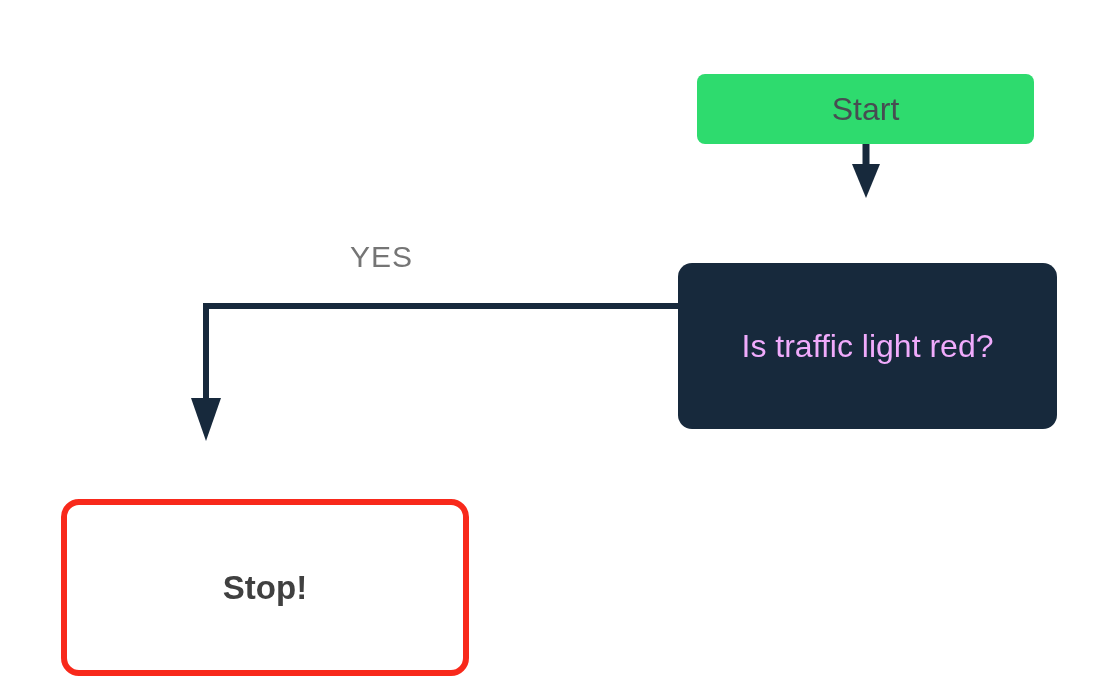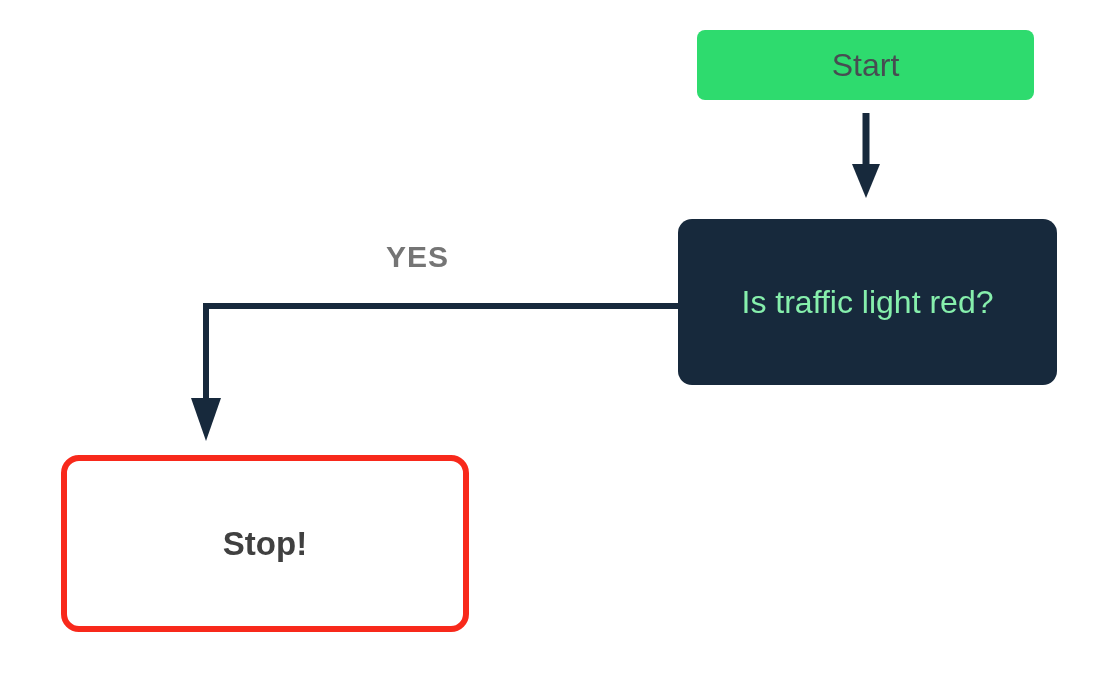--- a/index.html
+++ b/index.html
@@ -23,40 +23,41 @@
     height: 690px;
     pointer-events: none;
   }
   .node {
     position: absolute;
     display: flex;
     align-items: center;
     justify-content: center;
     box-sizing: border-box;
     text-align: center;
+    margin-top: 44px;
   }
   .node-start {
     left: 697px;
     top: 30px;
     width: 337px;
     height: 70px;
     background: #2EDB6E;
     border-radius: 8px;
     color: #474D52;
     font-size: 32px;
     font-weight: 400;
   }
   .node-decision {
     left: 678px;
     top: 219px;
     width: 379px;
     height: 166px;
     background: #17293C;
     border-radius: 14px;
-    color: #86efac;
+    color: #f0abfc;
     font-size: 32px;
     font-weight: 400;
     text-align: center;
   }
   .node-stop {
     left: 61px;
     top: 455px;
     width: 408px;
     height: 177px;
     background: #FFFFFF;
@@ -64,24 +65,23 @@
     border-radius: 18px;
     color: #404040;
     font-size: 33px;
     font-weight: 700;
   }
   .edge-label-yes {
     position: absolute;
     left: 350px;
     top: 240px;
     width: 135px;
-    text-align: center;
     color: #757575;
     font-size: 30px;
-    font-weight: 700;
+    font-weight: 400;
     letter-spacing: 1px;
   }
 </style>
 </head>
 <body>
 
 <div class="canvas">
 
   <svg class="edges" width="1120" height="690" viewBox="0 0 1120 690" xmlns="http://www.w3.org/2000/svg">
 

